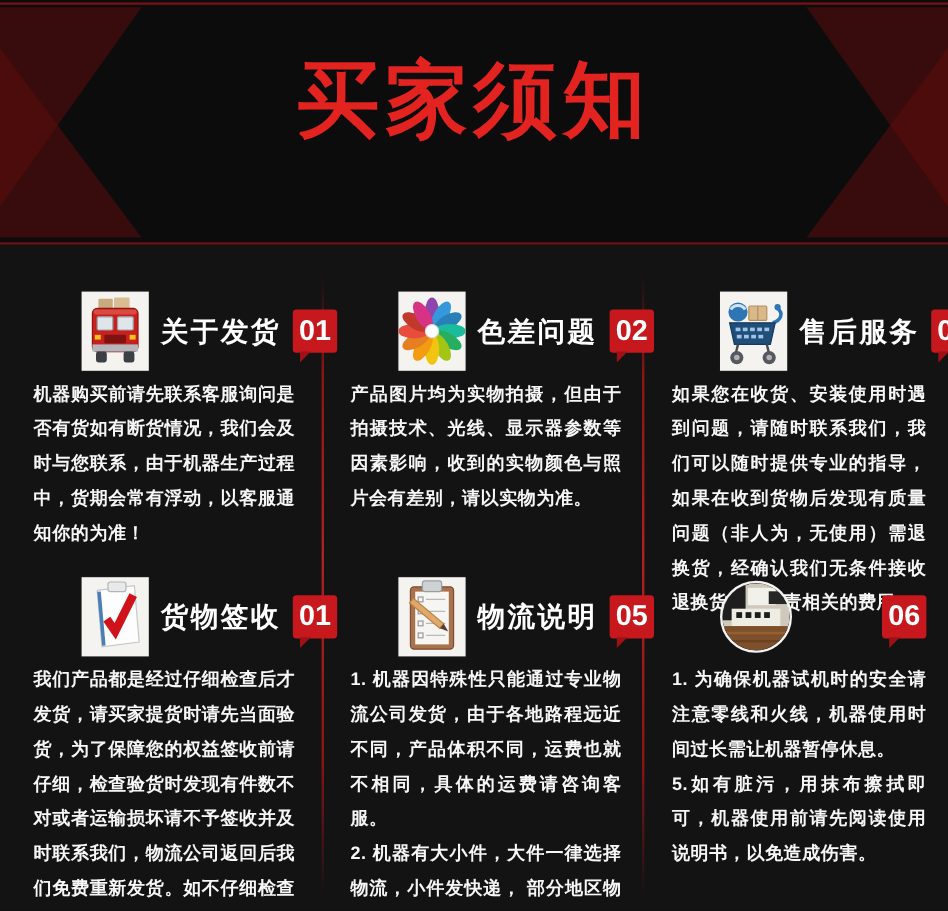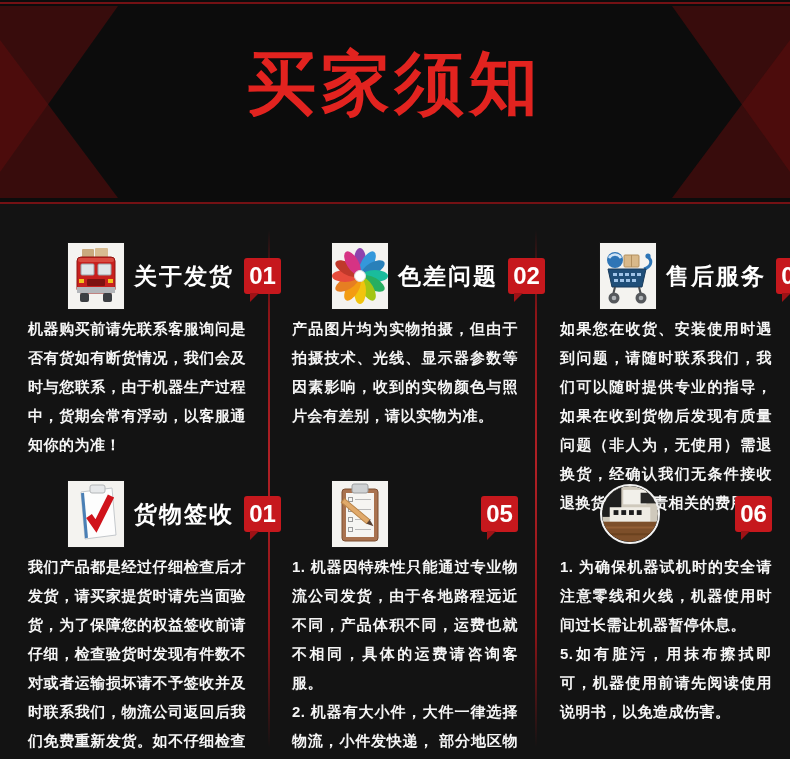--- a/index.html
+++ b/index.html
@@ -189,20 +189,21 @@
               <line x1="23" y1="38.5" x2="39" y2="38.5"></line>
               <rect x="16.5" y="46.5" width="4" height="4" fill="none" stroke="#9a9a9a"></rect>
               <line x1="23" y1="48.5" x2="39" y2="48.5"></line>
             </g>
             <g transform="rotate(-50 27 33)">
               <rect x="24.5" y="12" width="5" height="33" fill="#e0a96a" stroke="#b98448"></rect>
               <polygon points="24.5,45 29.5,45 27,52" fill="#574033"></polygon>
             </g>
           </svg>
         </span>
+        <h2>物流说明</h2>
         <span class="badge">05</span>
       </div>
       <p>1. 机器因特殊性只能通过专业物流公司发货，由于各地路程远近不同，产品体积不同，运费也就不相同，具体的运费请咨询客服。</p>
       <p>2. 机器有大小件，大件一律选择物流，小件发快递， 部分地区物流公司无法到达，请买家下单前，先咨询好客服，协商好可到达的物流运送路线。</p>
     </section>
 
     <section class="card c6">
       <div class="head">
         <span class="icon-circle">
           <svg width="56" height="56" viewBox="0 0 58 58">

